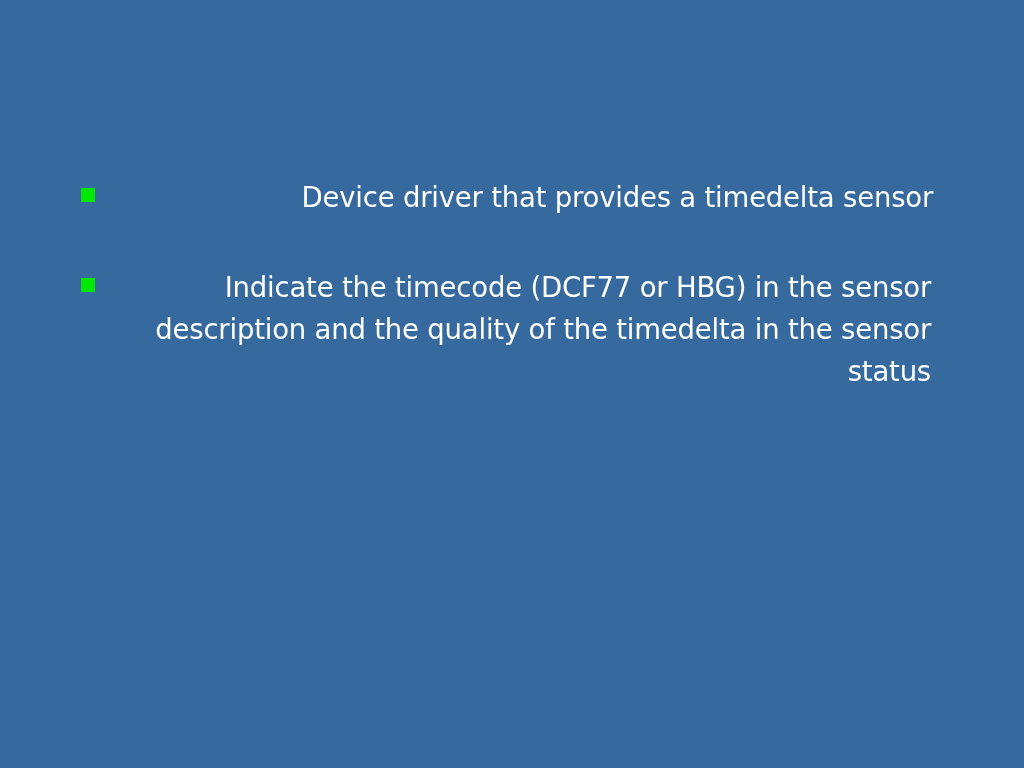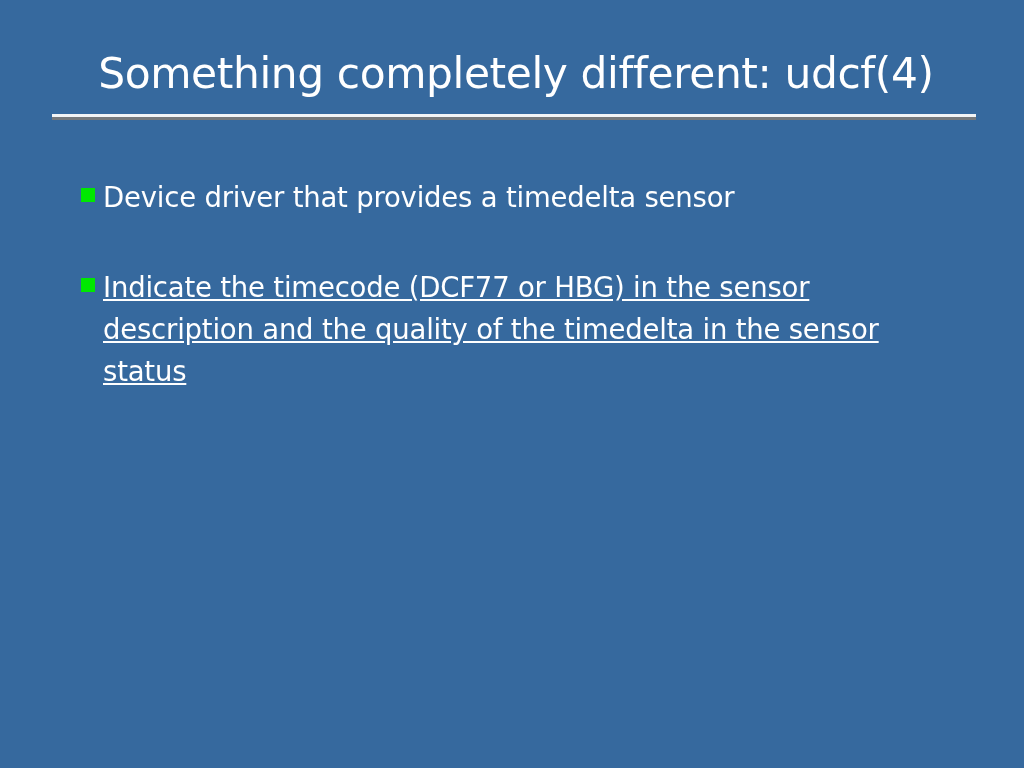--- a/index.html
+++ b/index.html
@@ -80,55 +80,48 @@
     color: #ffffff;
     font-family: "DejaVu Sans", "Liberation Sans", sans-serif;
     font-size: 27.5px;
     line-height: 42px;
     font-weight: 400;
     letter-spacing: -0.2px;
   }
 
   .bullet-item:last-child {
     margin-bottom: 18px;
-    text-decoration: underline;
   }
 
   .bullet-marker {
     position: absolute;
     left: 0;
     top: 12px;
     width: 14px;
     height: 14px;
     background: #00e800;
     display: block;
   }
 
   .bullet-text {
     display: block;
     max-width: 830px;
+    text-align: right;
   }
 
   
   .bullet-item.wrap .bullet-text {
     max-width: 828px;
   }
 </style>
 </head>
 <body>
 
 <div id="slide">
 
-  <div id="title-block">
-    <div id="slide-title">Something completely different: udcf(4)</div>
-    <div id="title-rule">
-      <div class="rule-light"></div>
-      <div class="rule-shadow"></div>
-    </div>
-  </div>
 
   <ul id="bullet-list">
 
     <li class="bullet-item">
       <span class="bullet-marker"></span>
       <span class="bullet-text">Device driver that provides a timedelta sensor</span>
     </li>
 
 
     <li class="bullet-item wrap">

